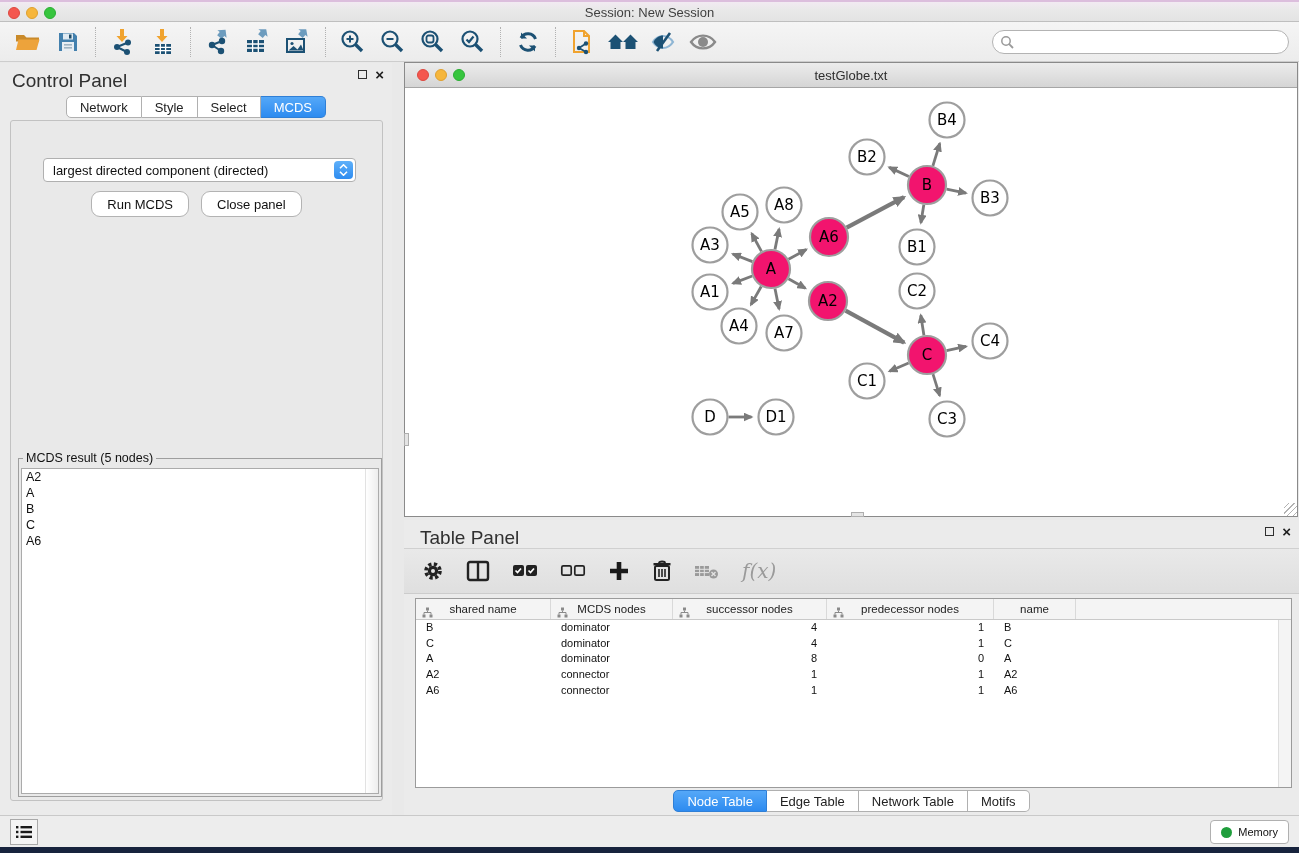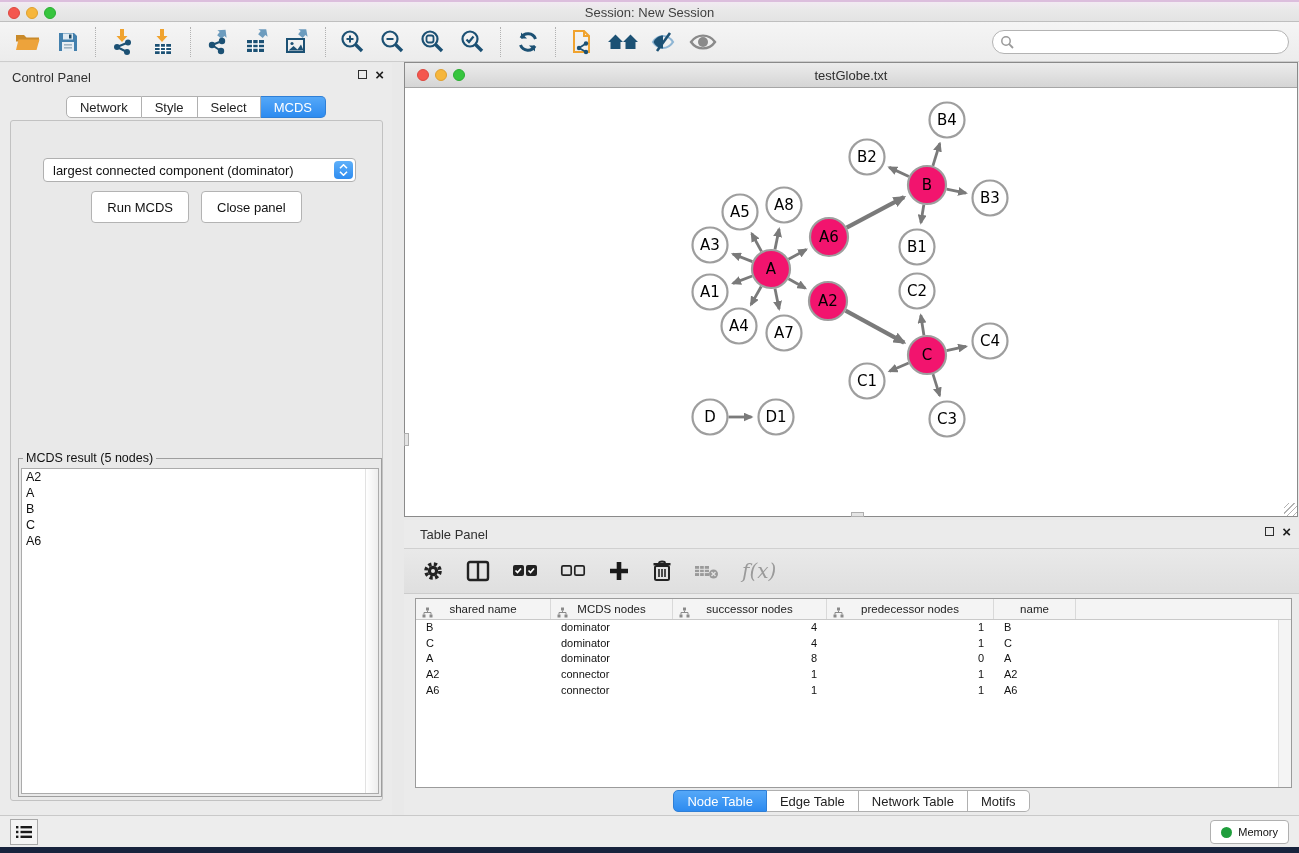--- a/index.html
+++ b/index.html
@@ -41,21 +41,21 @@
   }
   .search-wrap svg { position:absolute; left:7px; top:4px; }
   .search-input {
     position:absolute; left:26px; top:1px; right:8px; height:20px;
     border:none; outline:none; font-size:13px; background:transparent;
     font-family:"Liberation Sans", sans-serif;
   }
   
   .control-panel { position:absolute; left:0; top:63px; width:392px; height:752px; background:#ebebeb; }
   .panel-header { position:relative; height:26px; }
-  .panel-title { position:absolute; left:12px; top:7px; font-size:13px; color:#303030; }
+  .panel-title { position:absolute; left:12px; top:7px; font-size:19px; color:#303030; }
   .panel-ctrls { position:absolute; right:8px; top:6px; display:flex; gap:8px; align-items:center; }
   .float-box { width:9px; height:9px; border:1.5px solid #2e2e2e; display:inline-block; }
   .close-x { font-size:15px; font-weight:bold; color:#1e1e1e; line-height:11px; }
   .seg-tabs { display:flex; justify-content:center; margin-top:7px; position:relative; z-index:2; }
   .seg-tab {
     background:#fff; border:1px solid #b0b0b0; border-left:none;
     font-size:13px; color:#222; padding:3px 13px; height:22px; line-height:15px;
   }
   .seg-tab:first-child { border-left:1px solid #b0b0b0; border-radius:5px 0 0 5px; }
   .seg-tab:last-child { border-radius:0 5px 5px 0; }
@@ -73,22 +73,22 @@
   }
   .dropdown-value { position:absolute; left:9px; top:4px; font-size:13px; color:#111; white-space:nowrap; }
   .dropdown-stepper {
     position:absolute; right:2px; top:2px; width:19px; height:18px; border-radius:4px;
     background:linear-gradient(#5fb0f9, #2e8cf0);
   }
   .chev { position:absolute; left:5px; width:9px; height:5px; }
   .chev svg { display:block; }
   .btn-row { position:absolute; left:0; right:0; top:70px; display:flex; justify-content:center; gap:12px; }
   .push-btn {
-    background:#fff; border:1px solid #b3b3b3; border-radius:4px;
-    font-size:13px; color:#111; padding:3px 15px; height:32px;
+    background:#fff; border:1px solid #b3b3b3; border-radius:9px;
+    font-size:13px; color:#111; padding:3px 15px; height:26px;
   }
   
   .result-box {
     position:absolute; left:7px; top:337px; width:364px; height:339px;
     border:1px solid #9e9e9e;
   }
   .result-title {
     position:absolute; top:-8px; left:4px; background:#e9e9e9; padding:0 3px;
     font-size:12.5px; color:#111;
   }
@@ -331,21 +331,21 @@
     </span>
   </div>
   <div class="seg-tabs" id="cp-tabs">
       <div class="seg-tab">Network</div>
       <div class="seg-tab">Style</div>
       <div class="seg-tab">Select</div>
       <div class="seg-tab active">MCDS</div>
     </div>
   <div class="cp-content">
     <div class="dropdown">
-      <span class="dropdown-value">largest connected component (dominator)</span>
+      <span class="dropdown-value">largest directed component (directed)</span>
       <span class="dropdown-stepper">
         <span class="chev" style="top:3px">
             <svg width="9" height="5" viewBox="0 0 9 5">
               <path d="M1 4.2 L4.5 0.8 8 4.2" fill="none" stroke="#fff" stroke-width="1.6"></path>
             </svg>
           </span>
         <span class="chev" style="top:10px">
             <svg width="9" height="5" viewBox="0 0 9 5">
               <path d="M1 0.8 L4.5 4.2 8 0.8" fill="none" stroke="#fff" stroke-width="1.6"></path>
             </svg>

